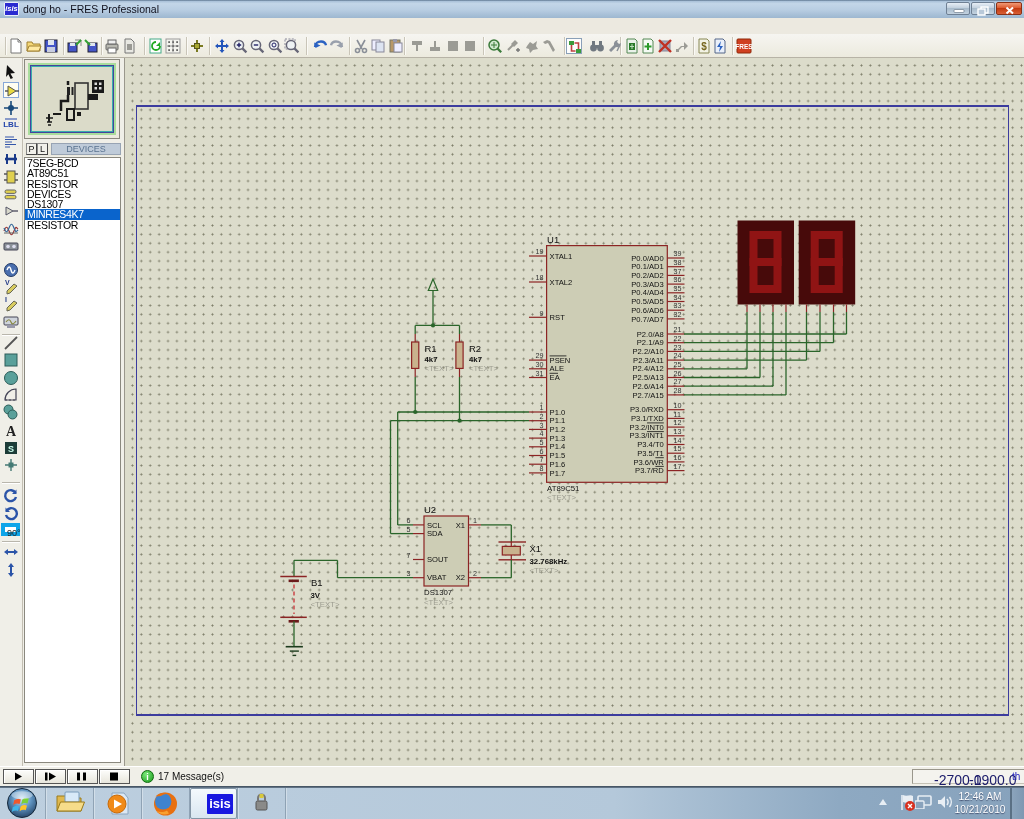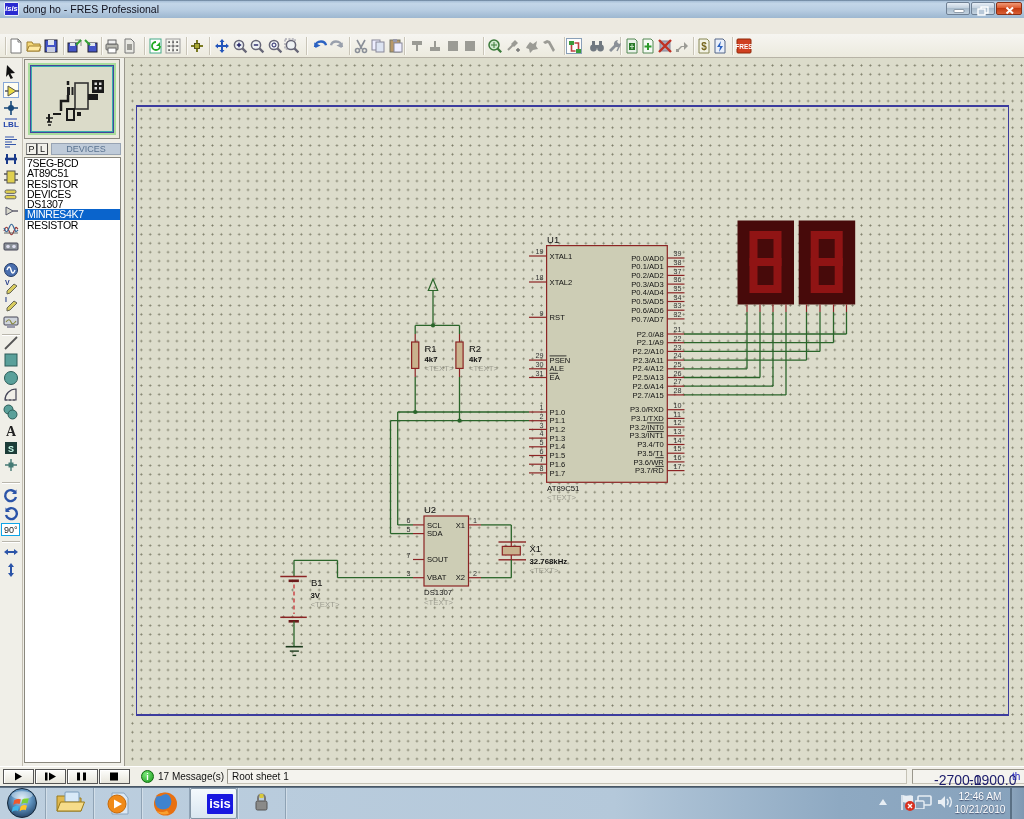--- a/index.html
+++ b/index.html
@@ -633,21 +633,21 @@
             <path d="M1 8l4-3v6zM15 8l-4-3v6z" fill="#2b54a8"></path>
             <path d="M4 8h8" stroke="#2b54a8" stroke-width="2"></path>
           </svg></div>
 <div class="licon" style="top:504px;"><svg width="16" height="16" viewBox="0 0 16 16">
             <path d="M8 1l3 4H5zM8 15l3-4H5z" fill="#2b54a8"></path>
             <path d="M8 4v8" stroke="#2b54a8" stroke-width="2"></path>
           </svg></div>
 <div style="position:absolute;left:2px;top:275.5px;width:18px;height:1px;background:#b9b6ac;box-shadow:0 1px 0 #fff"></div>
 <div style="position:absolute;left:2px;top:423.5px;width:18px;height:1px;background:#b9b6ac;box-shadow:0 1px 0 #fff"></div>
 <div style="position:absolute;left:2px;top:482.5px;width:18px;height:1px;background:#b9b6ac;box-shadow:0 1px 0 #fff"></div>
-<div style="position:absolute;left:1px;top:465px;width:19px;height:13px;background:#fff;border:1px solid #0ea5e9;font:9px 'Liberation Sans',sans-serif;color:#222;padding-left:2px;line-height:13px">90°</div>
+<div style="position:absolute;left:1px;top:465px;width:19px;height:13px;background:#fff;border:4px solid #0ea5e9;font:9px 'Liberation Sans',sans-serif;color:#222;padding-left:2px;line-height:13px">90°</div>
     </div>
     <div id="overview">
       <div id="ovgreen"></div>
       <div id="ovmap">
         <svg width="84" height="66" viewBox="0 0 84 66">
           <rect x="44" y="17" width="13" height="26" fill="none" stroke="#333" stroke-width="1.6"></rect>
           <rect x="61" y="14" width="12" height="13" fill="#1a1a1a"></rect>
           <rect x="63.5" y="16.5" width="2.5" height="2.5" fill="#ddd"></rect>
             <rect x="68" y="16.5" width="2.5" height="2.5" fill="#ddd"></rect>
           <rect x="63.5" y="21" width="2.5" height="2.5" fill="#ddd"></rect>
@@ -689,21 +689,20 @@
         </svg></div>
     <div class="simbtn" style="left:67px"><svg width="29" height="13">
           <rect x="9" y="2.5" width="3" height="8" fill="#000"></rect>
           <rect x="15" y="2.5" width="3" height="8" fill="#000"></rect>
         </svg></div>
     <div class="simbtn" style="left:99px"><svg width="29" height="13">
           <rect x="10" y="2.5" width="8" height="8" fill="#000"></rect>
         </svg></div>
     <div style="position:absolute;left:141px;top:3px;width:13px;height:13px;border-radius:50%;background:radial-gradient(circle at 35% 30%,#7ae87a,#1a9a1a);border:1px solid #0a6a0a;color:#fff;font-size:9px;font-weight:bold;text-align:center;line-height:13px">i</div>
     <div style="position:absolute;left:158px;top:4px">17 Message(s)</div>
-    <div class="spanel" style="left:227px;width:680px;padding:1px 4px">Root sheet 1</div>
     <div class="spanel" style="left:912px;width:117px;color:#1a1a6a;font-size:14px">
         <span style="position:absolute;left:21px;top:2px">-2700.0</span>
         <span style="position:absolute;left:56px;top:2px">-1900.0</span>
       </div>
     <div style="position:absolute;left:1012px;top:4px;color:#2222bb">th</div>
   </div>
 
   <div id="taskbar">
     <svg style="position:absolute;left:5px;top:1px" width="34" height="32" viewBox="0 0 34 32">
       <defs>

